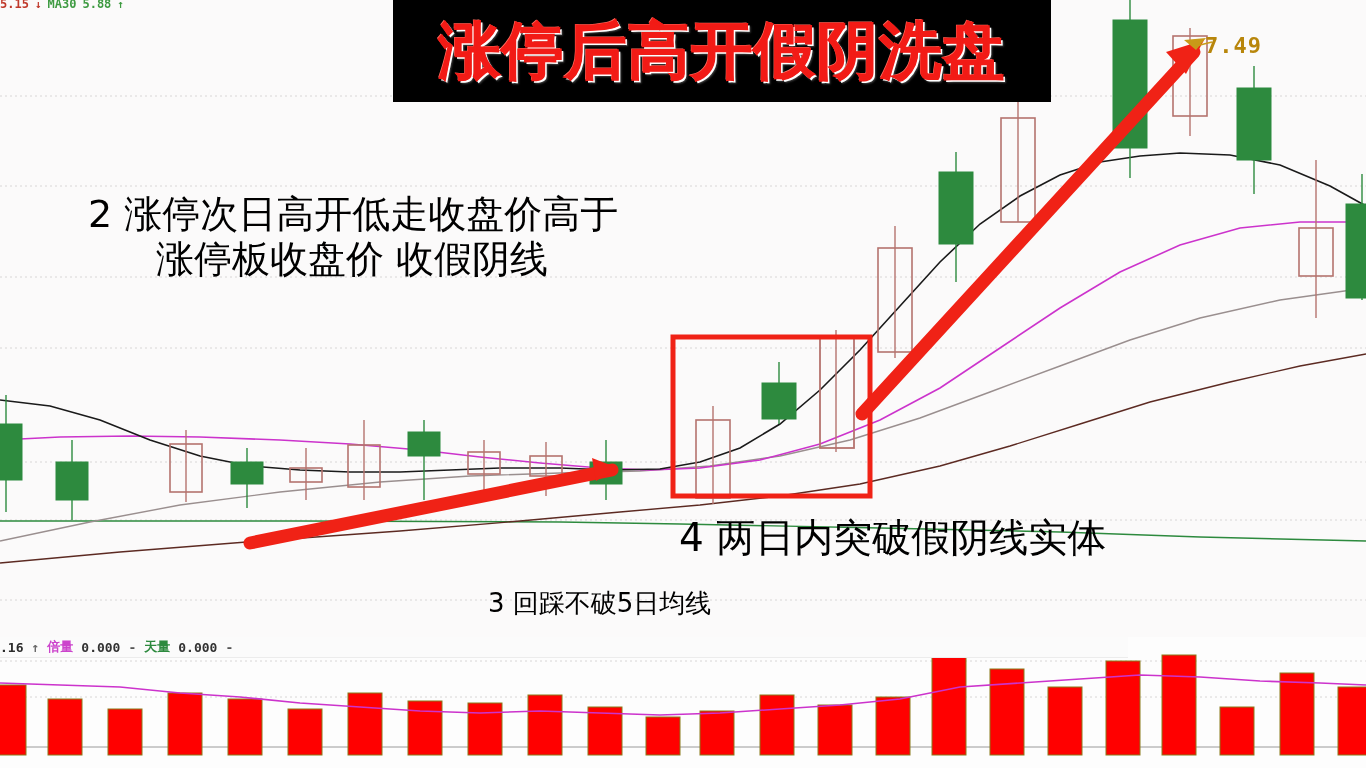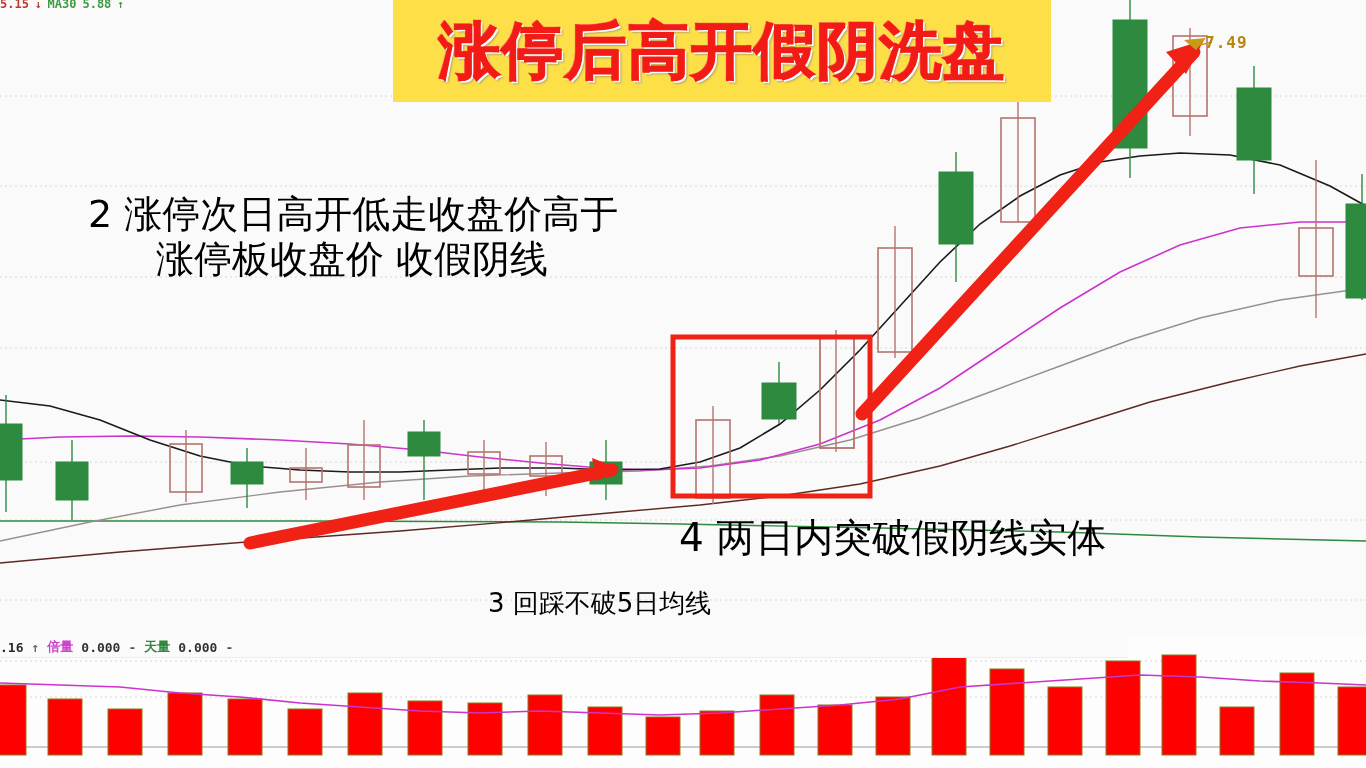--- a/index.html
+++ b/index.html
@@ -44,21 +44,21 @@
   #vol-readout .vr-num{color:#2b2b2b;}
   #vol-readout .vr-up{color:#6b6b6b;font-size:13px;}
   #vol-readout .vr-label-a{color:#cc44cc;}
   #vol-readout .vr-label-b{color:#2d8a3e;}
   #vol-readout .vr-val{color:#333;}
   #vol-readout .vr-dash{color:#555;}
 
   
   #title-banner{
     position:absolute;left:393px;top:0px;width:658px;height:102px;
-    background:#fde047;
+    background:#000000;
     z-index:10;
     display:flex;align-items:center;justify-content:center;
   }
   #title-text{
     font-family:"DejaVu Sans","Liberation Sans",sans-serif;
     font-size:62px;font-weight:bold;letter-spacing:1px;
     color:#f21b16;
     -webkit-text-stroke:1px #f21b16;
     text-shadow:
        2px 2px 0 #ffffff,
@@ -76,21 +76,21 @@
   #anno-2{left:88px;top:192px;font-size:38px;}
   #anno-2 .l2{display:block;margin-left:68px;}
   #anno-1{left:88px;top:356px;font-size:38px;}
   #anno-4{left:679px;top:515px;font-size:39px;}
   #anno-3{left:488px;top:588px;font-size:26px;}
 
   
   #price-tag{
     position:absolute;left:1205px;top:33px;z-index:9;
     font-family:"DejaVu Sans Mono","Liberation Mono",monospace;
-    font-size:16px;font-weight:bold;color:#b8860b;letter-spacing:1px;
+    font-size:22px;font-weight:bold;color:#b8860b;letter-spacing:1px;
   }
 </style>
 </head>
 <body>
 
 <div id="root">
 
   <div class="panel" id="price-panel">
 
     <svg class="svg-layer" width="1366" height="637">

